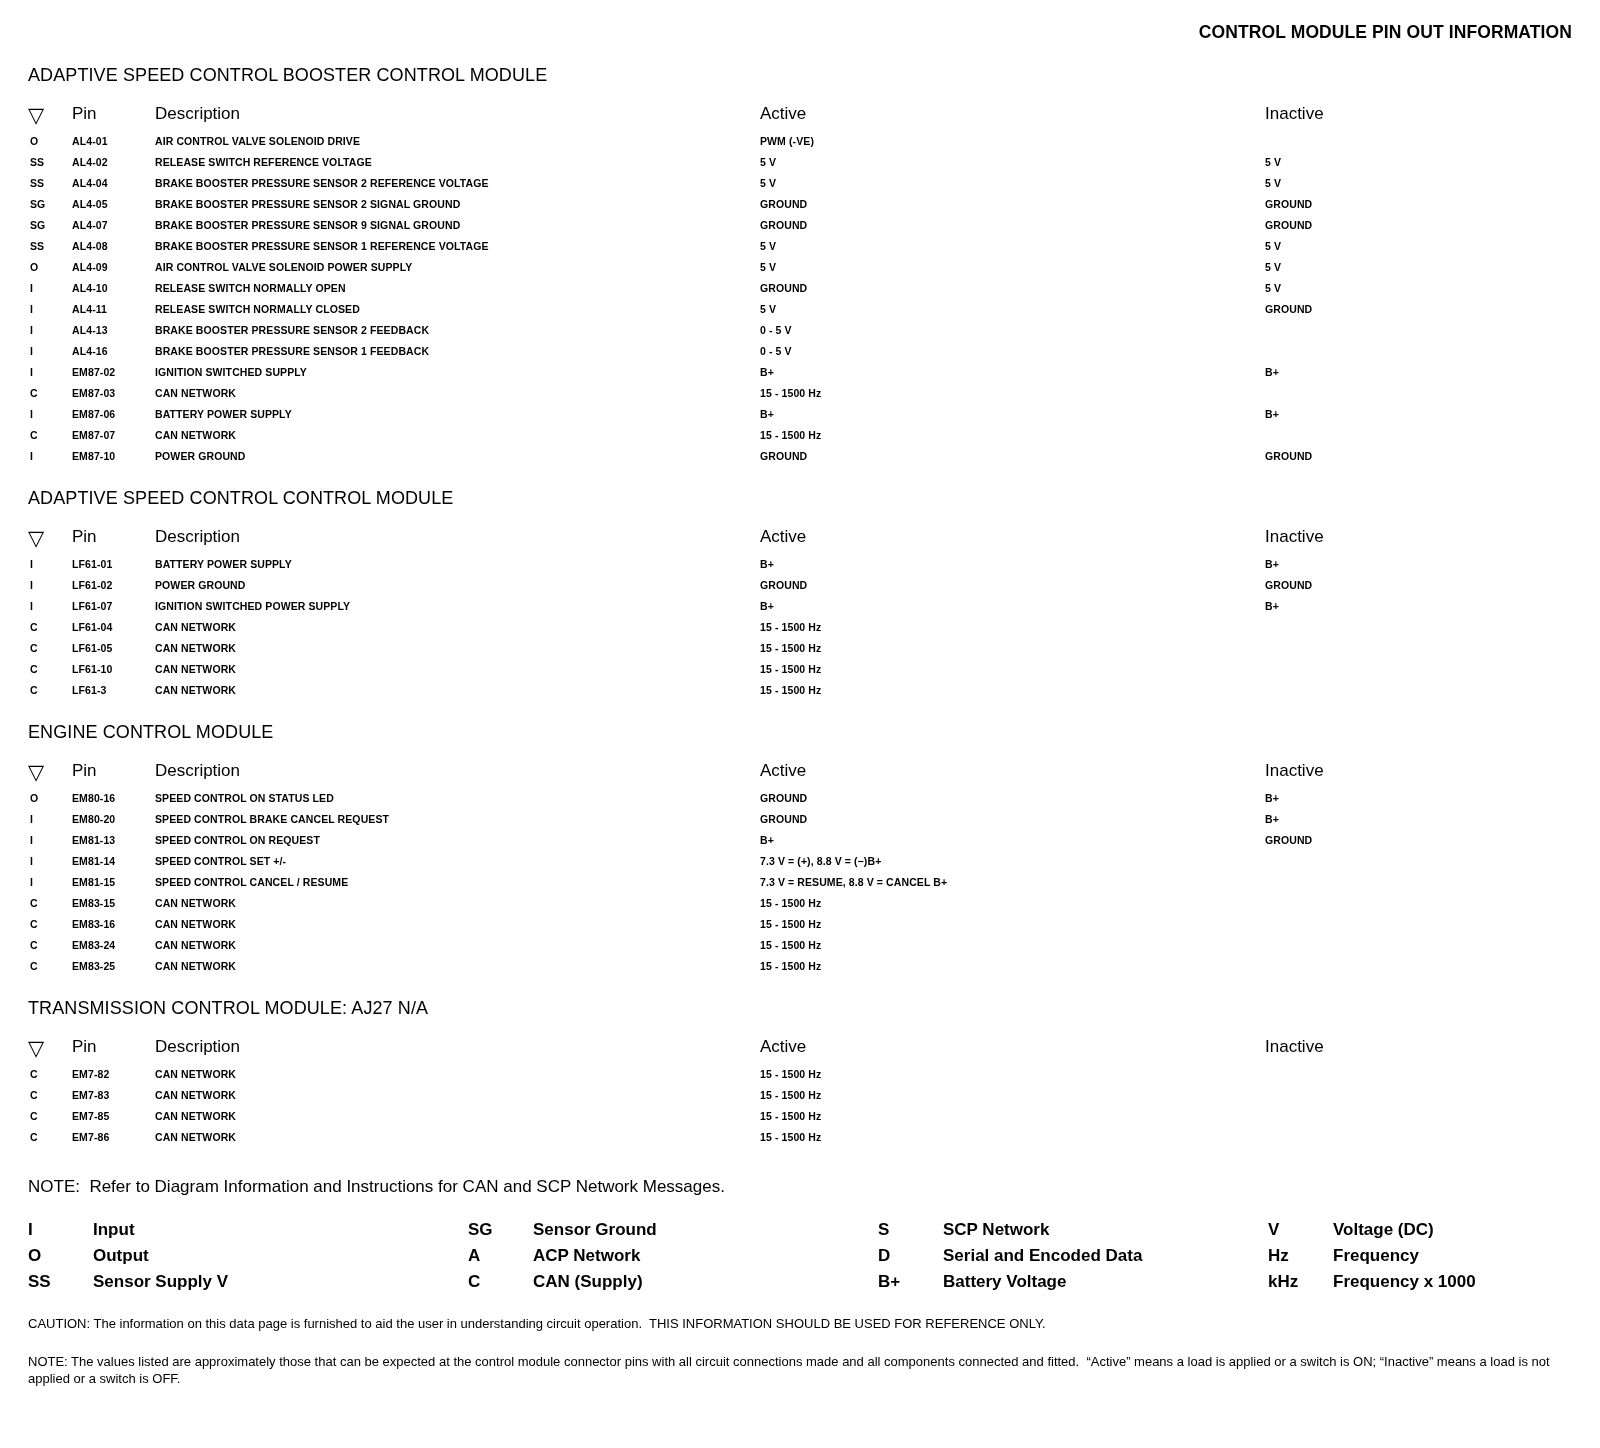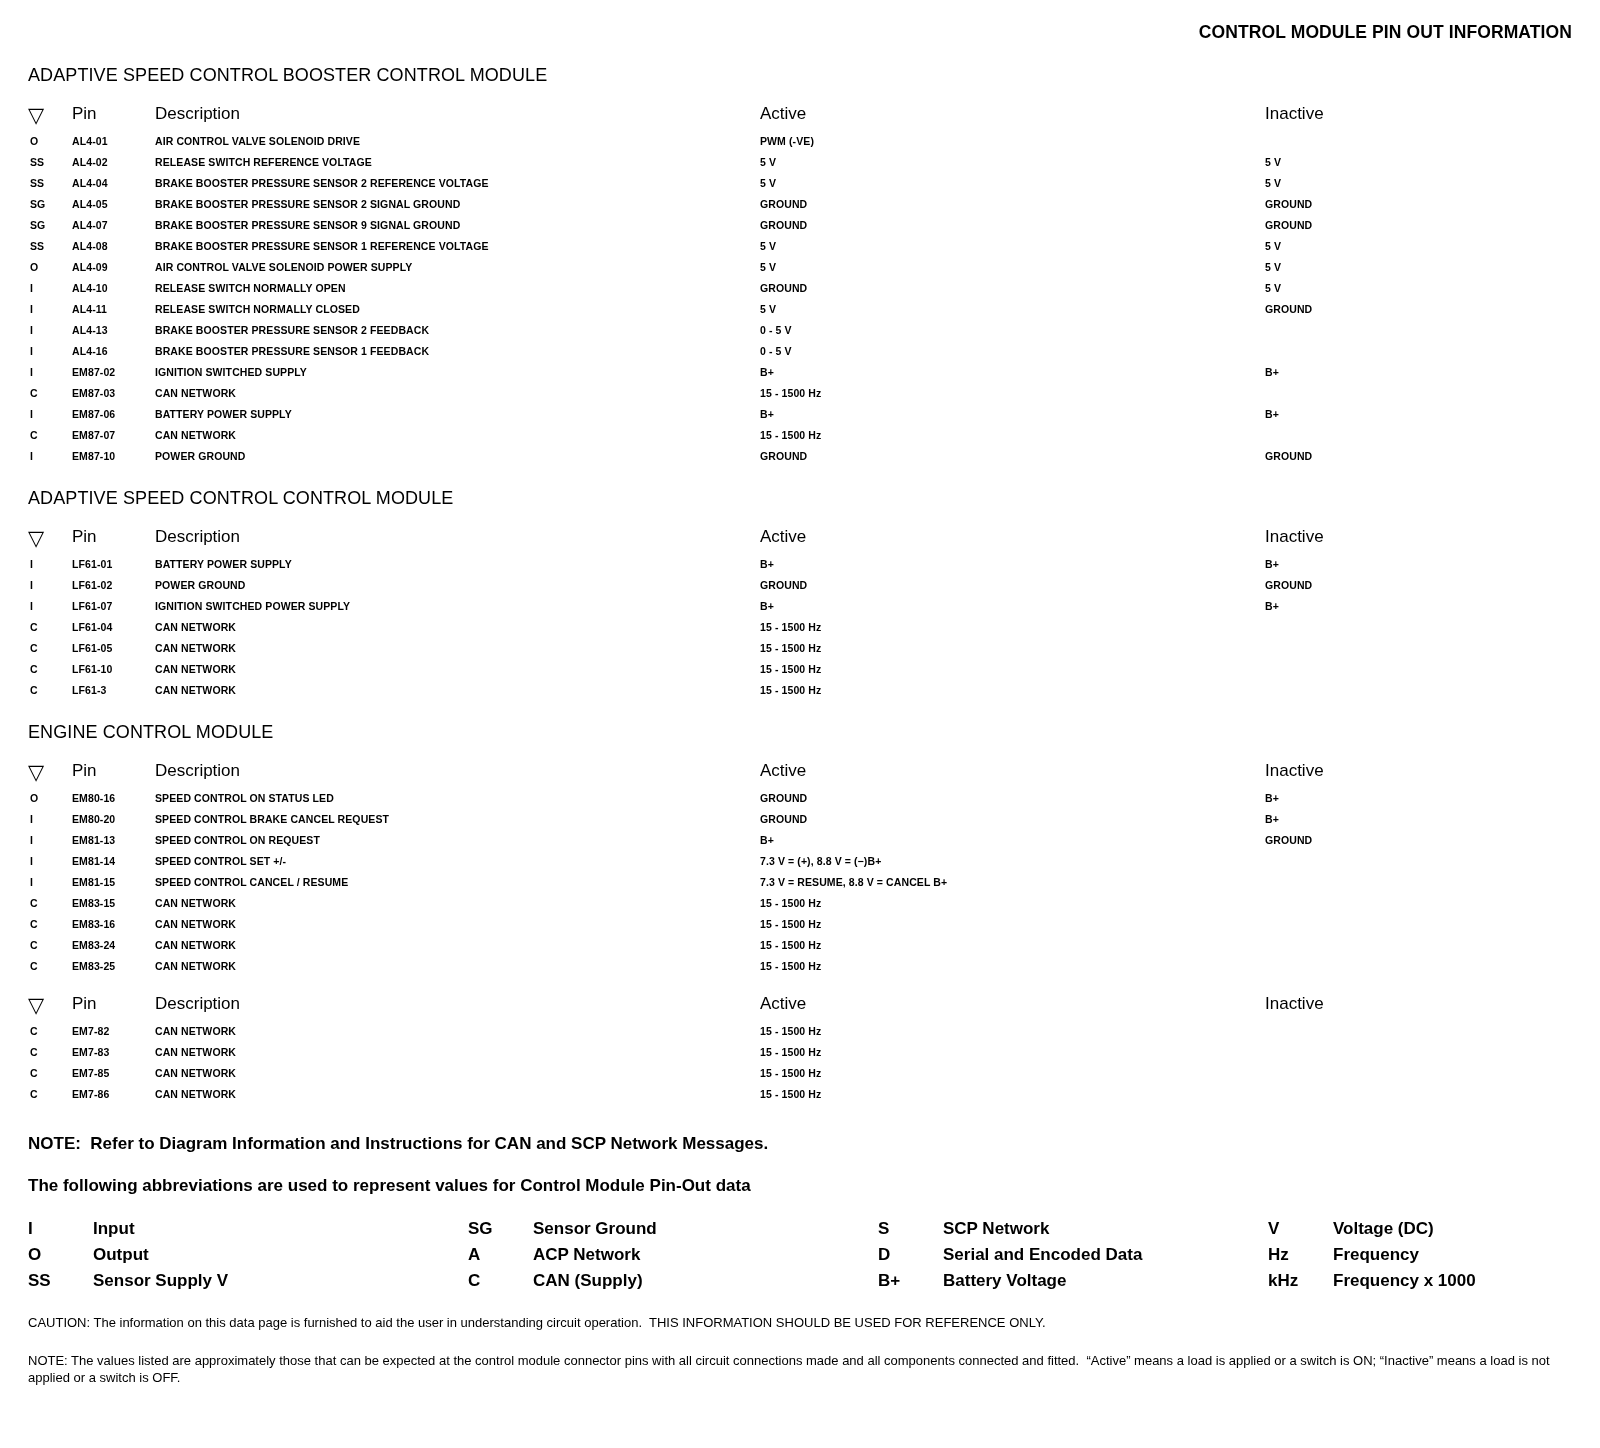--- a/index.html
+++ b/index.html
@@ -33,21 +33,21 @@
   .col-label { font-size: 17px; font-weight: normal; }
   .rows { margin-top: 2px; }
   .row { height: 21px; }
   .cell {
     font-size: 10.5px; font-weight: bold; letter-spacing: 0.1px;
     white-space: nowrap; overflow: visible;
   }
   .cell.type { padding-left: 2px; }
 
   .note-line {
-    font-size: 17px; font-weight: bold; margin: 30px 0 0 0;
+    font-size: 17px; font-weight: normal; margin: 30px 0 0 0;
     white-space: pre-wrap;
   }
   .abbrev-intro {
     font-size: 17px; font-weight: bold; margin: 22px 0 0 0;
   }
   .legend {
     display: grid;
     grid-template-columns: 440px 410px 390px auto;
     margin-top: 20px;
   }
@@ -355,20 +355,21 @@
     <span class="cell type">C</span>
     <span class="cell pin">EM83-25</span>
     <span class="cell desc">CAN NETWORK</span>
     <span class="cell active">15 - 1500 Hz</span>
     <span class="cell inactive"></span>
   </div>
 </div>
   </section>
 
   <section class="module-section">
+    <h2 class="section-heading">TRANSMISSION CONTROL MODULE: AJ27 N/A</h2>
     <div class="cols-header">
       <span class="tri">▽</span>
       <span class="col-label">Pin</span>
       <span class="col-label">Description</span>
       <span class="col-label">Active</span>
       <span class="col-label">Inactive</span>
     </div>
     <div class="rows">
   <div class="row">
     <span class="cell type">C</span>
@@ -399,21 +400,20 @@
     <span class="cell pin">EM7-86</span>
     <span class="cell desc">CAN NETWORK</span>
     <span class="cell active">15 - 1500 Hz</span>
     <span class="cell inactive"></span>
   </div>
 </div>
   </section>
 </div>
 
   <p class="note-line">NOTE:  Refer to Diagram Information and Instructions for CAN and SCP Network Messages.</p>
-  <p class="abbrev-intro">The following abbreviations are used to represent values for Control Module Pin-Out data</p>
 
   <div class="legend" id="legend-container">
   <div class="legend-col">
   <div class="legend-entry">
     <span class="legend-abbr">I</span>
     <span class="legend-meaning">Input</span>
   </div>
 
   <div class="legend-entry">
     <span class="legend-abbr">O</span>

